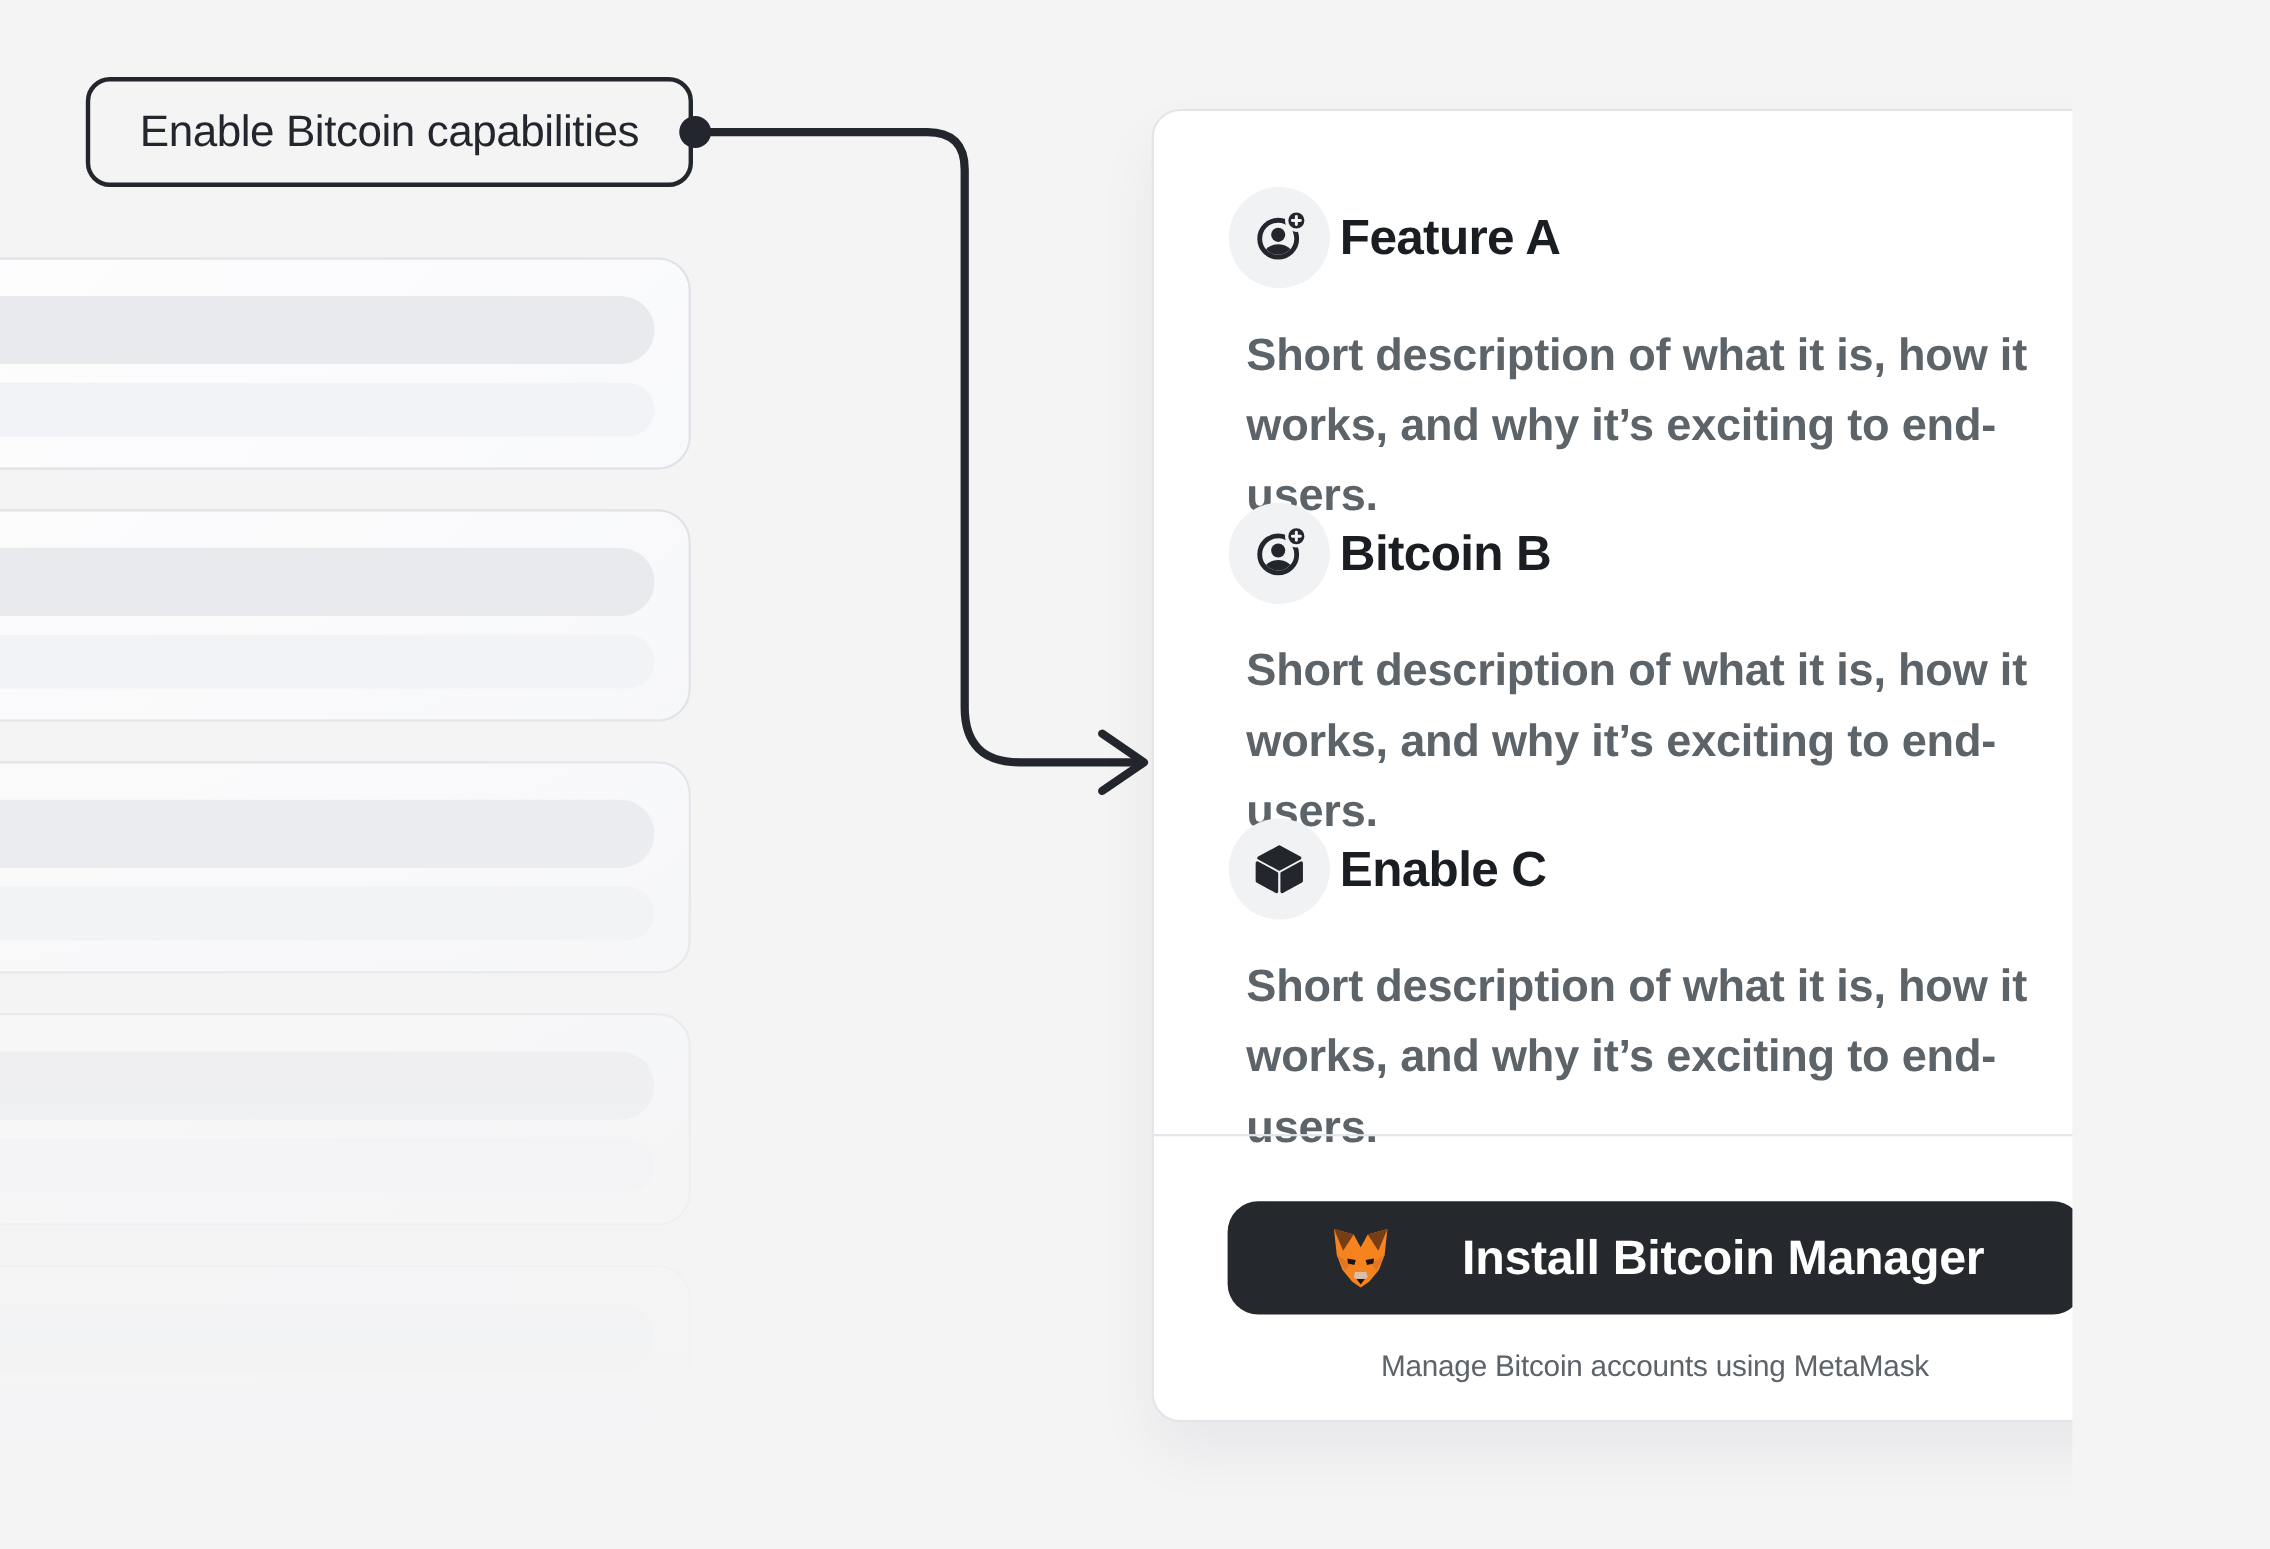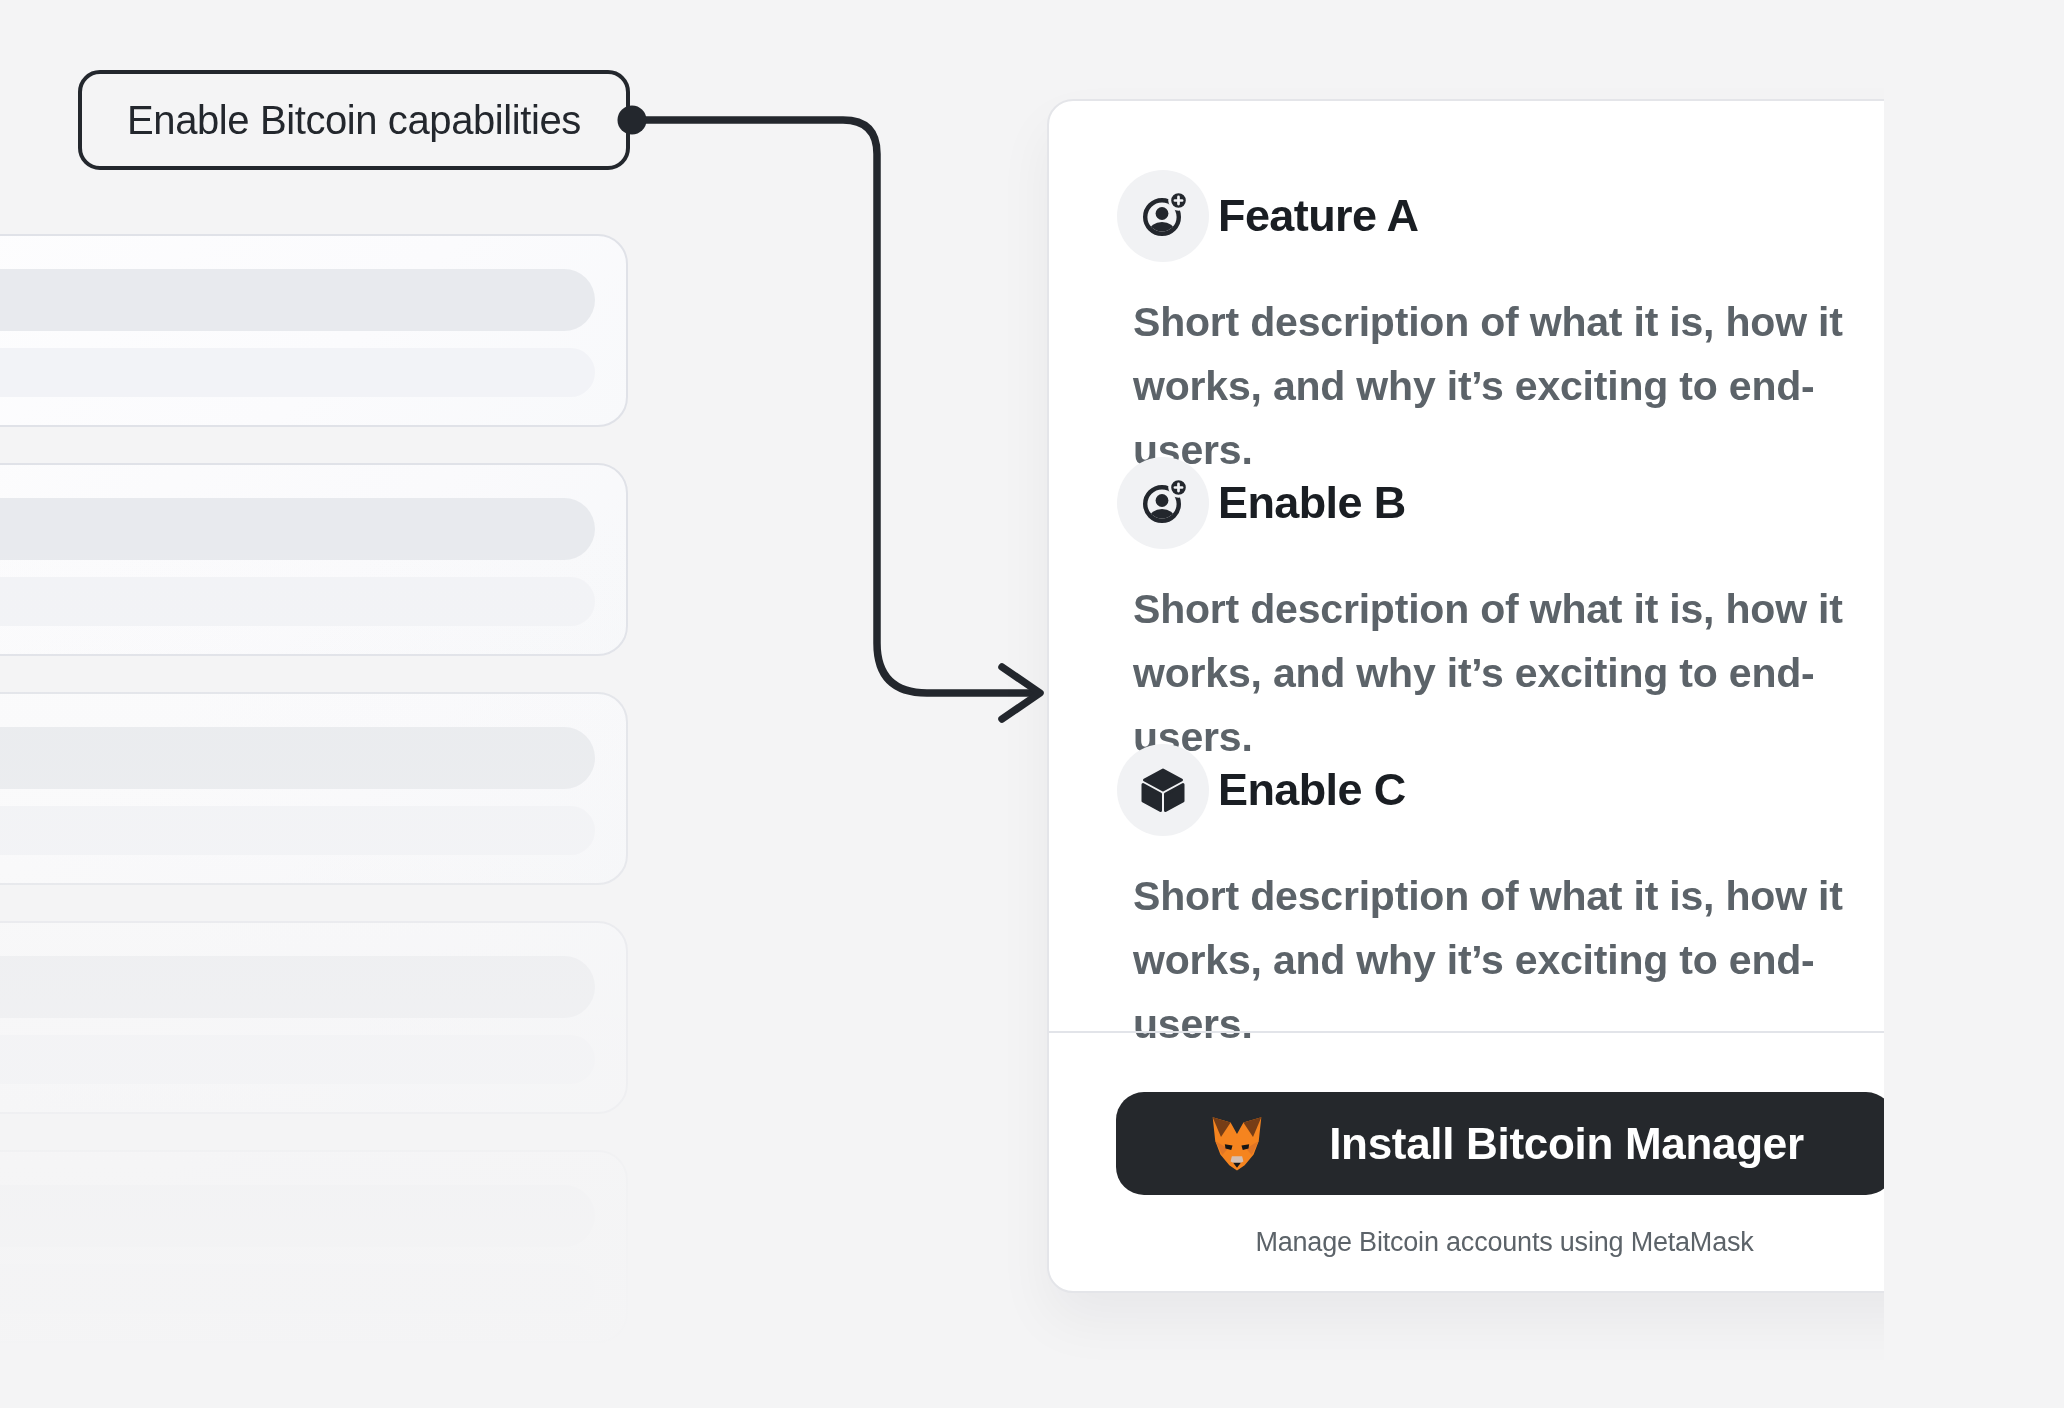--- a/index.html
+++ b/index.html
@@ -170,21 +170,21 @@
       <p class="fdesc">Short description of what it is, how it works, and why it’s exciting to end-users.</p>
     </div>
 
     <div class="feature" style="top:356px">
       <div class="feature-head">
         <div class="chip">
           <svg class="ficon">
               <use href="#sym-user-add"></use>
             </svg>
         </div>
-        <div class="ftitle">Enable B</div>
+        <div class="ftitle">Bitcoin B</div>
       </div>
       <p class="fdesc">Short description of what it is, how it works, and why it’s exciting to end-users.</p>
     </div>
 
     <div class="feature" style="top:643px">
       <div class="feature-head">
         <div class="chip">
           <svg class="ficon">
               <use href="#sym-cube"></use>
             </svg>

